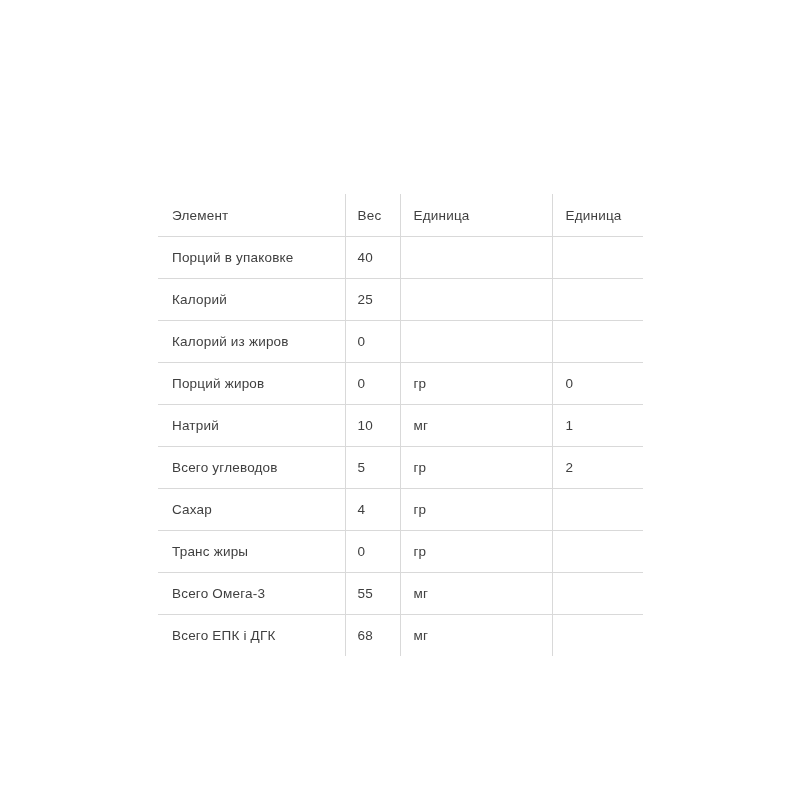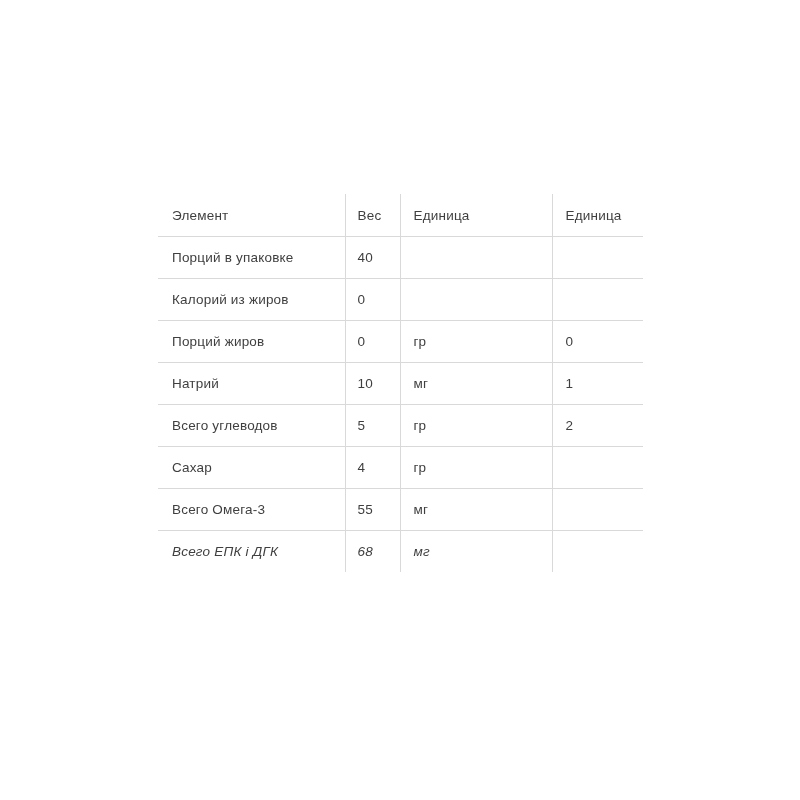--- a/index.html
+++ b/index.html
@@ -72,21 +72,20 @@
   .nutrition-table td.cell-percent,
   .nutrition-table th.cell-percent {
     padding-left: 13px;
   }
   .cell-unit .wrap {
     display: block;
     white-space: pre-line;
   }
   .nutrition-table tbody tr:last-child td {
     border-bottom: none;
-    font-style: italic;
   }
 </style>
 </head>
 <body>
 
 <div class="sheet">
   <table class="nutrition-table">
     <colgroup>
       <col class="c-element">
       <col class="c-weight">
@@ -98,20 +97,26 @@
         <th class="cell-element">Элемент</th>
         <th class="cell-weight">Вес</th>
         <th class="cell-unit">Единица</th>
         <th class="cell-percent">Единица</th>
       </tr>
     </thead>
     <tbody>
       <tr>
         <td class="cell-element">Порций в упаковке</td>
         <td class="cell-weight">40</td>
+        <td class="cell-unit"></td>
+        <td class="cell-percent"></td>
+      </tr>
+      <tr>
+        <td class="cell-element">Калорий</td>
+        <td class="cell-weight">25</td>
         <td class="cell-unit"></td>
         <td class="cell-percent"></td>
       </tr>
       <tr>
         <td class="cell-element">Калорий из жиров</td>
         <td class="cell-weight">0</td>
         <td class="cell-unit"></td>
         <td class="cell-percent"></td>
       </tr>
       <tr>
@@ -132,20 +137,26 @@
         <td class="cell-unit">гр</td>
         <td class="cell-percent">2</td>
       </tr>
       <tr>
         <td class="cell-element">Сахар</td>
         <td class="cell-weight">4</td>
         <td class="cell-unit">гр</td>
         <td class="cell-percent"></td>
       </tr>
       <tr>
+        <td class="cell-element">Транс жиры</td>
+        <td class="cell-weight">0</td>
+        <td class="cell-unit">гр</td>
+        <td class="cell-percent"></td>
+      </tr>
+      <tr>
         <td class="cell-element">Всего Омега-3</td>
         <td class="cell-weight">55</td>
         <td class="cell-unit">мг</td>
         <td class="cell-percent"></td>
       </tr>
       <tr>
         <td class="cell-element">Всего ЕПК i ДГК</td>
         <td class="cell-weight">68</td>
         <td class="cell-unit">мг</td>
         <td class="cell-percent"></td>

